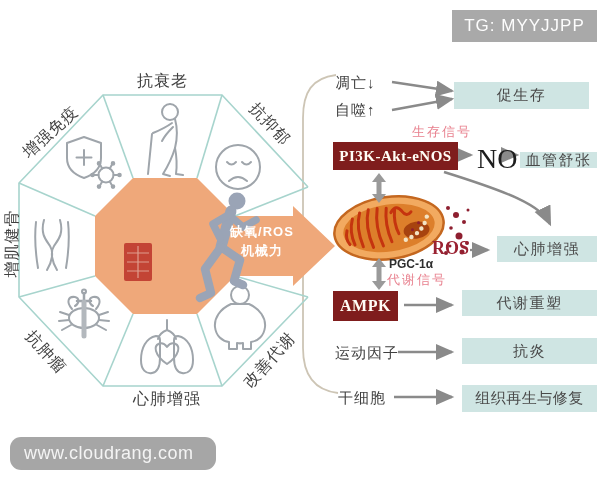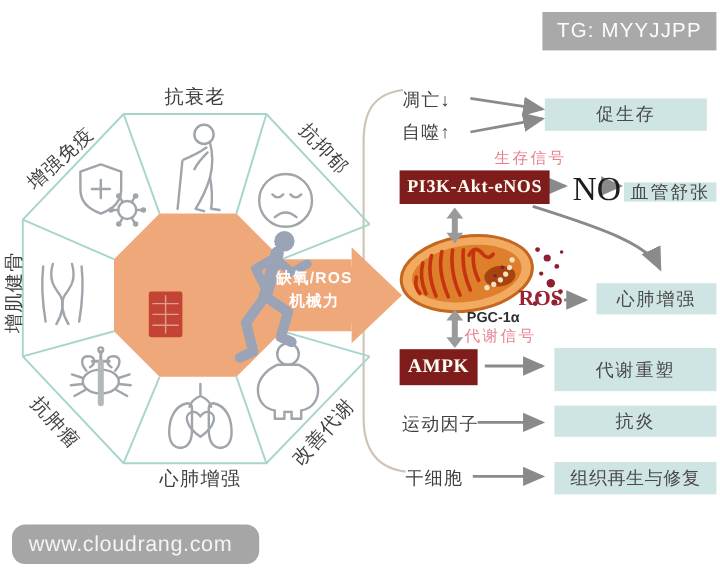--- a/index.html
+++ b/index.html
@@ -219,18 +219,18 @@
   <div class="lbl serif" style="left:477px;top:143px;font-size:28px;font-weight:normal;color:#1d1d1d;letter-spacing:0;">NO</div>
   <div class="lbl serif" style="left:432px;top:238px;font-size:18px;font-weight:bold;color:#9a2232;letter-spacing:0;">ROS</div>
   <div class="lbl" style="left:389px;top:257px;font-size:12px;font-weight:bold;color:#2e2e2e;letter-spacing:0;">PGC-1α</div>
 
   <div class="box orangebox" style="left:333px;top:142px;width:125px;height:28px;font-size:15px;">PI3K-Akt-eNOS</div>
   <div class="box orangebox" style="left:333px;top:291px;width:65px;height:30px;font-size:16px;">AMPK</div>
 
   <div class="box tealbox" style="left:454px;top:82px;width:135px;height:27px;">促生存</div>
   <div class="box tealbox" style="left:520px;top:152px;width:77px;height:16px;">血管舒张</div>
   <div class="box tealbox" style="left:497px;top:236px;width:100px;height:26px;">心肺增强</div>
-  <div class="box tealbox" style="left:462px;top:290px;width:135px;height:36px;">代谢重塑</div>
+  <div class="box tealbox" style="left:462px;top:290px;width:135px;height:26px;">代谢重塑</div>
   <div class="box tealbox" style="left:462px;top:338px;width:135px;height:26px;">抗炎</div>
   <div class="box tealbox" style="left:462px;top:385px;width:135px;height:27px;letter-spacing:0.5px;">组织再生与修复</div>
 
   <div class="watermark" style="left:10px;top:437px;width:192px;height:33px;">www.cloudrang.com</div>
 </div>
 
 </body></html>

